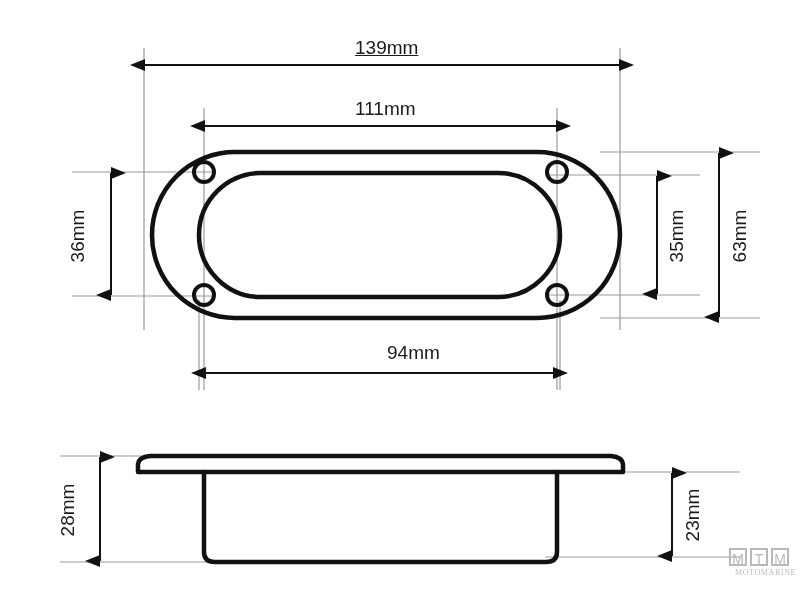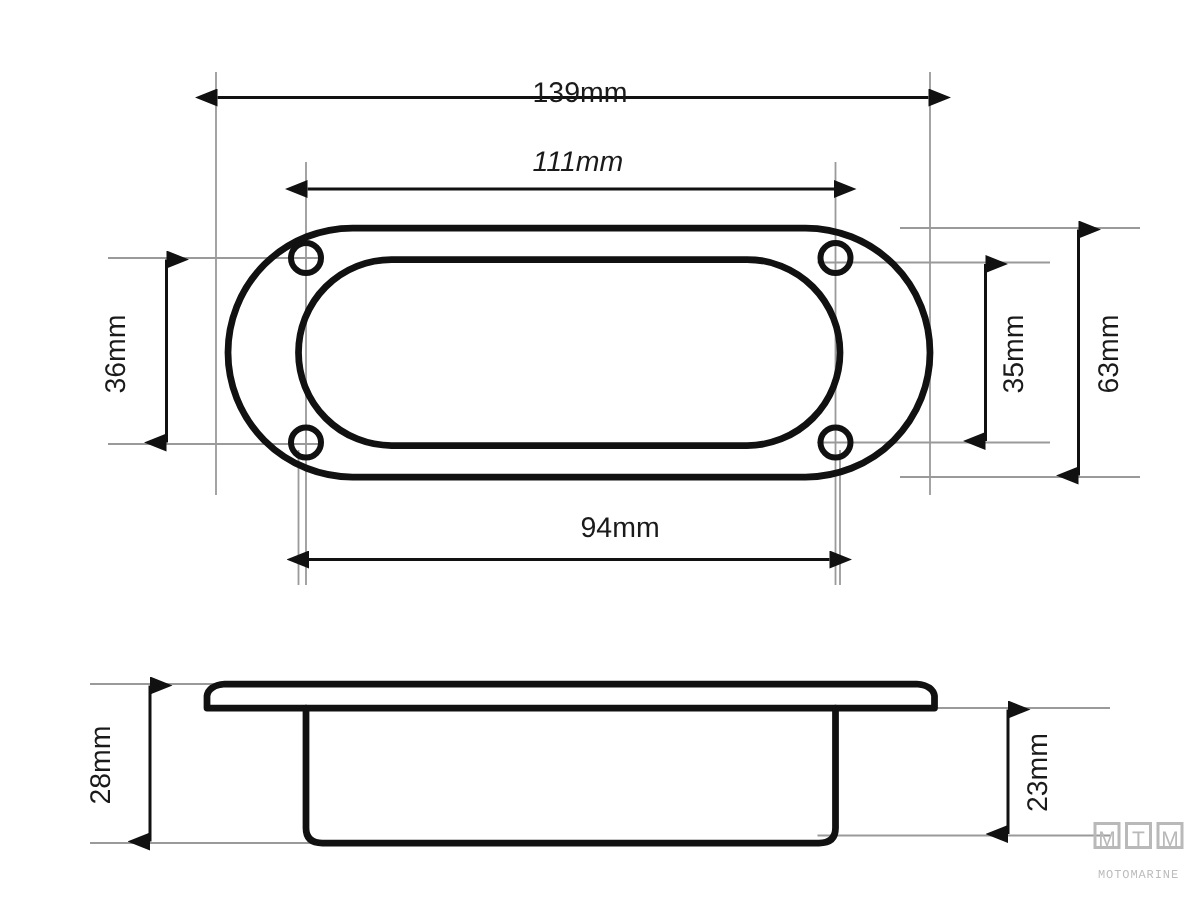--- a/index.html
+++ b/index.html
@@ -56,26 +56,26 @@
     border: 2px solid #b9b9b9;
     color: #b9b9b9;
     font-family: "Liberation Sans", sans-serif;
     font-size: 14px;
     line-height: 18px;
     text-align: center;
     font-weight: normal;
     box-sizing: border-box;
   }
   .wm-sub {
-    margin-top: 13px;
+    margin-top: 2px;
     color: #bdbdbd;
-    font-family: Liberation Mono, monospace;
+    font-family: Liberation Serif, serif;
     font-size: 8px;
     letter-spacing: 0.6px;
-    text-align: center;
+    text-align: right;
   }
 </style>
 </head>
 <body>
 
 <div id="drawing-root">
 
   <svg id="drawing-svg" width="800" height="600" viewBox="0 0 800 600">
 
     <defs>
@@ -163,23 +163,23 @@
       <line x1="657" y1="176" x2="657" y2="294" marker-start="url(#arrowUp)" marker-end="url(#arrowDown)"></line>
 
       <line x1="719" y1="153" x2="719" y2="317" marker-start="url(#arrowUp)" marker-end="url(#arrowDown)"></line>
 
       <line x1="100" y1="457" x2="100" y2="561" marker-start="url(#arrowUp)" marker-end="url(#arrowDown)"></line>
 
       <line x1="672" y1="473" x2="672" y2="556" marker-start="url(#arrowUp)" marker-end="url(#arrowDown)"></line>
     </g>
   </svg>
 
-  <div class="dim-text" style="left:355px; top:52px;">139mm</div>
-
-  <div class="dim-text" style="left:355px; top:98px;font-style:italic;">111mm</div>
+  <div class="dim-text" style="left:355px; top:37px;text-decoration:underline;">139mm</div>
+
+  <div class="dim-text" style="left:355px; top:98px;">111mm</div>
 
   <div class="dim-text" style="left:352px; top:342px;margin-left:35px;">94mm</div>
 
   <div class="dim-text rot-left" style="left:38px; top:225px; width:80px; text-align:center;">36mm</div>
 
   <div class="dim-text rot-right" style="left:637px; top:225px; width:80px; text-align:center;">35mm</div>
 
   <div class="dim-text rot-right" style="left:700px; top:225px; width:80px; text-align:center;">63mm</div>
 
   <div class="dim-text rot-left" style="left:28px; top:499px; width:80px; text-align:center;">28mm</div>

